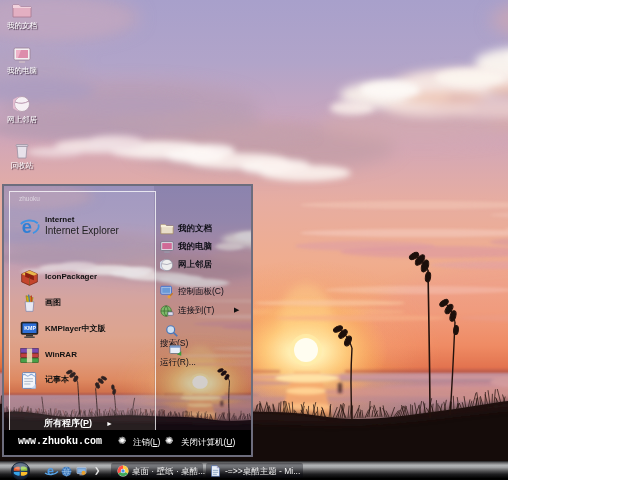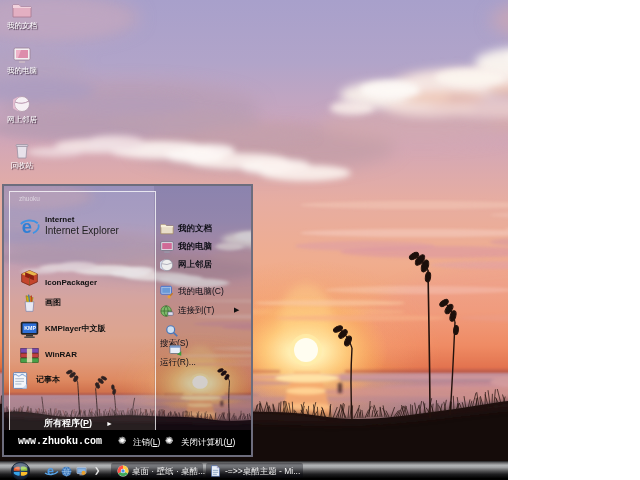--- a/index.html
+++ b/index.html
@@ -310,21 +310,21 @@
   <div id="leftcol"></div>
 
   <div class="mi" style="left:15px;top:29px;">
     <svg class="ic" viewBox="0 0 24 24">
       <text x="3.2" y="19" font-size="21" font-weight="bold" fill="#2e7fd6">e</text>
       <path d="M2.2,9.2 C6,4.4 16,3.6 21.4,8.2" fill="none" stroke="#3e93e4" stroke-width="2.2"></path>
       <path d="M22,9.6 C23.6,13 21,17.6 16,19.6" fill="none" stroke="#3e93e4" stroke-width="2"></path>
     </svg>
     <div class="tx">Internet<br><span class="sub">Internet Explorer</span></div>
   </div>
-  <div class="mi" style="left:15px;top:80px;align-items:flex-end;">
+  <div class="mi" style="left:15px;top:80px;">
     <svg class="ic" viewBox="0 0 24 24">
       <path d="M3,8 L12,4 L21,8 L21,17 L12,21 L3,17 Z" fill="#c4452c" stroke="#6e2414" stroke-width="0.8"></path>
       <path d="M3,8 L12,12 L21,8 L12,4 Z" fill="#e8b84c"></path>
       <path d="M7,6 L17,10 L17,15 L7,11 Z" fill="#8c1f10"></path>
       <path d="M12,12 L12,21" stroke="#7c5c22" stroke-width="0.8"></path>
     </svg>
     <div class="tx">IconPackager</div>
   </div>
   <div class="mi" style="left:15px;top:106px;">
     <svg class="ic" viewBox="0 0 24 24">
@@ -347,21 +347,21 @@
   <div class="mi" style="left:15px;top:132px;">
     <svg class="ic" viewBox="0 0 24 24">
       <rect x="2" y="3" width="20" height="15" rx="2" fill="#222"></rect>
       <rect x="4" y="5" width="16" height="11" fill="#2e6fd8"></rect>
       <text x="6" y="13" font-size="6" fill="#fff" font-weight="bold">KMP</text>
       <rect x="8" y="18" width="8" height="2" fill="#333"></rect>
       <rect x="6" y="20" width="12" height="1.6" fill="#444"></rect>
     </svg>
     <div class="tx">KMPlayer中文版</div>
   </div>
-  <div class="mi" style="left:6px;top:183px;font-family:Liberation Mono, monospace;">
+  <div class="mi" style="left:15px;top:183px;font-family:Liberation Mono, monospace;">
     <svg class="ic" viewBox="0 0 24 24">
       <rect x="4" y="3" width="15" height="18" rx="1" fill="#f4f6fa" stroke="#5a80b8" stroke-width="1"></rect>
       <path d="M4,6 Q6,4 8,6 T12,6 T16,6 T19,6" fill="none" stroke="#88a8d8" stroke-width="1.2"></path>
       <path d="M6,10 h10 M6,13 h10 M6,16 h7" stroke="#9ab" stroke-width="0.9"></path>
       <path d="M14,21 L19,16 L19,21 Z" fill="#c8d8ee"></path>
     </svg>
     <div class="tx">记事本</div>
   </div>
   <div id="allprog">所有程序(<span style="text-decoration:underline">P</span>)<span style="font-size:7px;margin-left:14px;">►</span></div>
 
@@ -388,21 +388,21 @@
     </svg>
     <div class="tx">网上邻居</div>
   </div>
   <div class="ri" style="left:156px;top:98px;">
     <svg class="ic" viewBox="0 0 16 16">
       <rect x="1" y="1.5" width="12" height="9" rx="1" fill="#b8cce8" stroke="#36c" stroke-width="1"></rect>
       <rect x="2.5" y="3" width="9" height="6" fill="#6a9ad8"></rect>
       <path d="M10,14 L14.5,9.5" stroke="#c87820" stroke-width="1.6"></path>
       <circle cx="10.5" cy="13.5" r="1.8" fill="#e8a030"></circle>
     </svg>
-    <div class="tx n">我的电脑(C)</div>
+    <div class="tx n">控制面板(C)</div>
   </div>
   <div class="ri" style="left:156px;top:117px;align-items:center;">
     <svg class="ic" viewBox="0 0 16 16">
       <circle cx="7" cy="8" r="6" fill="#7fb96a" stroke="#3c7030" stroke-width="0.8"></circle>
       <path d="M1,8 h12 M7,2 a9,9 0 0 1 0,12 M7,2 a9,9 0 0 0 0,12" stroke="#2c5c24" stroke-width="0.7" fill="none"></path>
       <rect x="9" y="9" width="6" height="4" rx="0.8" fill="#dde" stroke="#557" stroke-width="0.7"></rect>
     </svg>
     <div class="tx n">连接到(T)</div>
   </div>
   <div style="position:absolute;left:230px;top:120px;color:#111;font-size:7px;">▶</div>

